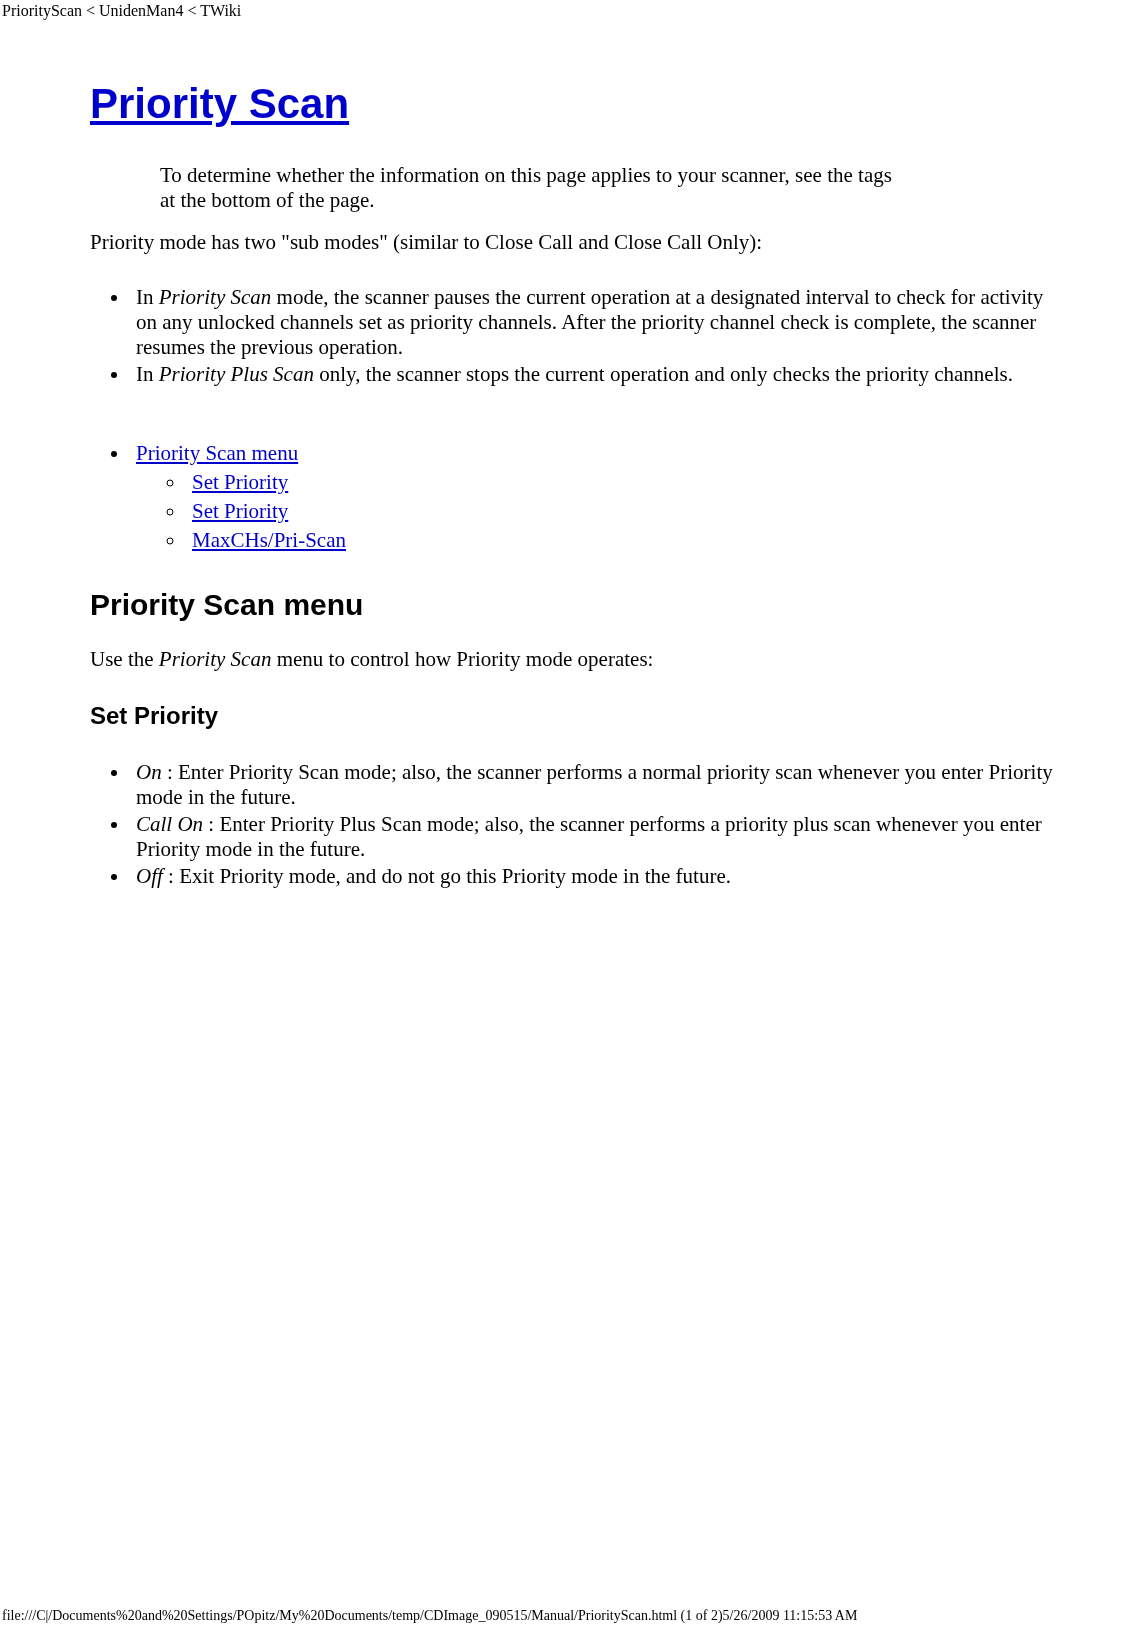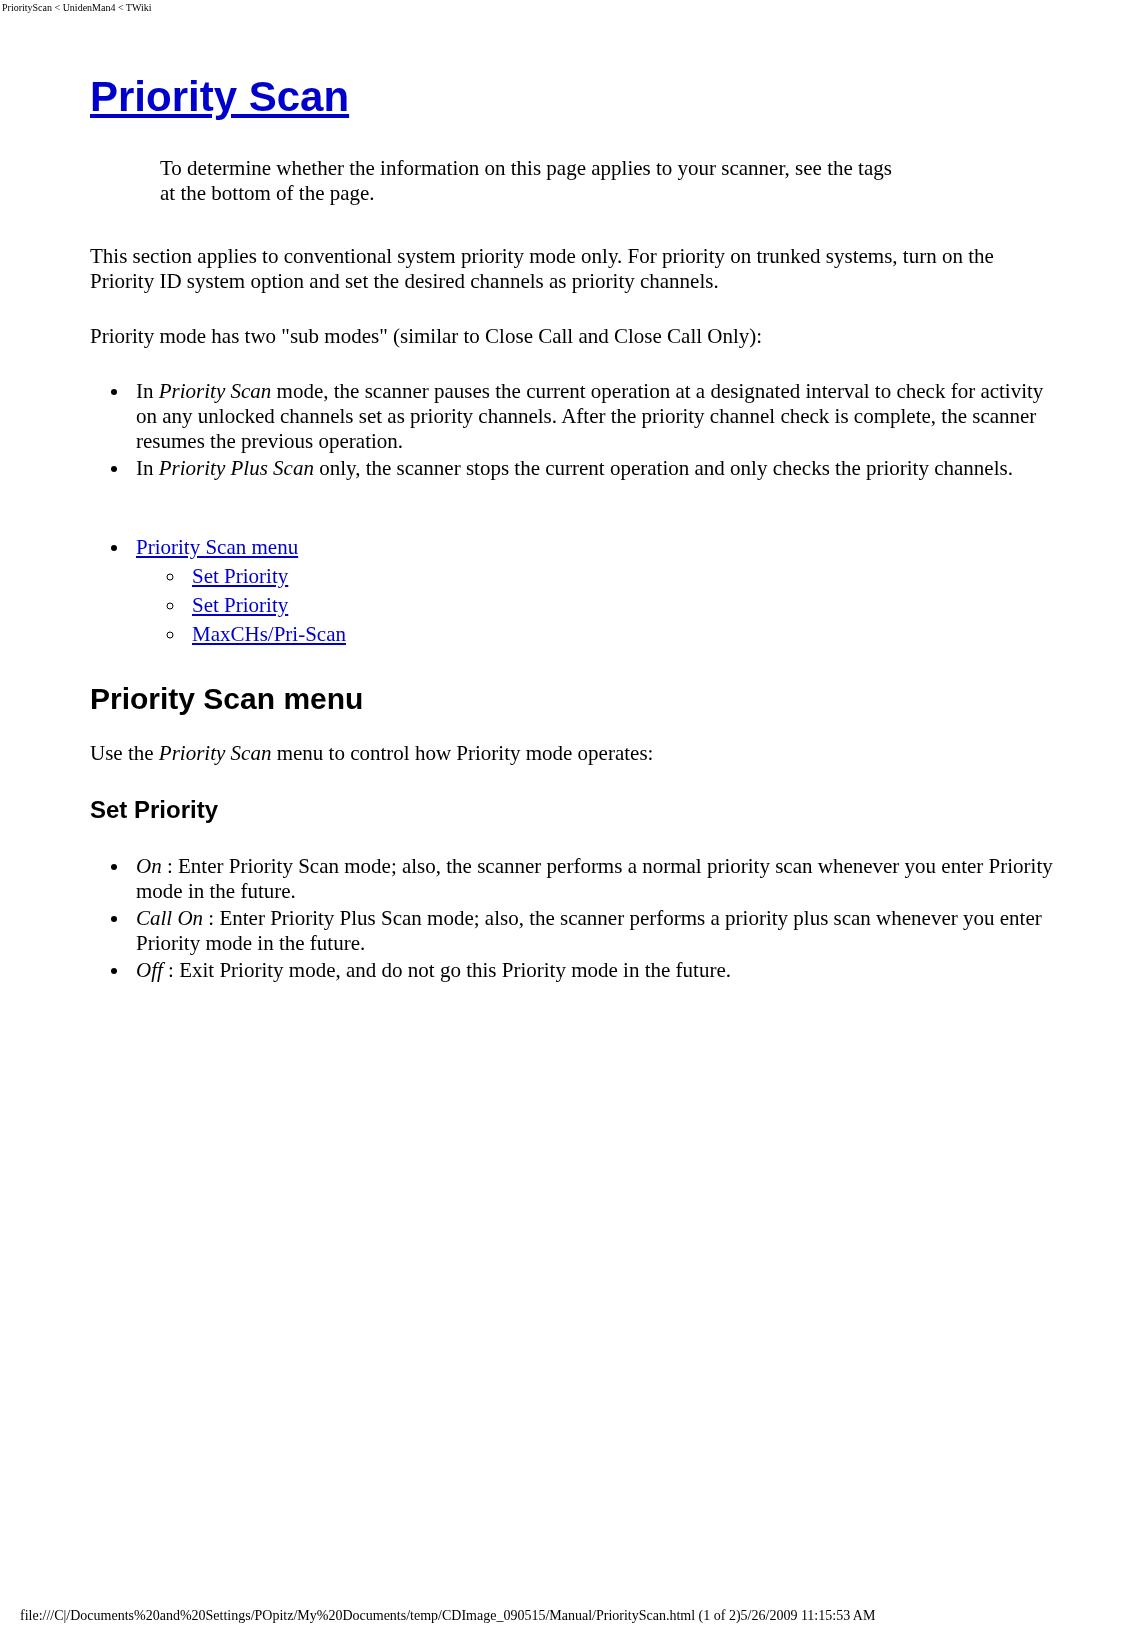--- a/index.html
+++ b/index.html
@@ -4,40 +4,40 @@
 <style>
   body {
     margin: 0;
     padding: 0;
     font-family: "Times New Roman", Times, serif;
     font-size: 21px;
     color: #000;
     background: #fff;
   }
   .header-tag {
-    font-size: 10px;
+    font-size: 16px;
     padding: 2px 0 0 2px;
   }
   .page {
     padding: 60px 90px 30px 90px;
   }
   h1 {
     font-family: Arial, Helvetica, sans-serif;
     font-size: 42px;
     font-weight: bold;
     margin: 0 0 35px 0;
   }
   h1 a {
     color: #0000cc;
     text-decoration: underline;
   }
   .intro {
     margin-left: 70px;
     margin-right: 150px;
-    margin-bottom: 38px;
+    margin-bottom: 17px;
   }
   p { margin: 0 0 30px 0; }
   ul.bullets {
     list-style-type: disc;
     margin: 30px 0 30px 40px;
     padding: 0;
     font-family: Liberation Serif, serif;
   }
   ul.bullets li {
     margin: 0 0 2px 0;
@@ -71,39 +71,38 @@
   }
   h3 {
     font-family: Arial, Helvetica, sans-serif;
     font-size: 24px;
     font-weight: bold;
     margin: 25px 0 25px 0;
   }
   .footer {
     position: fixed;
     bottom: 4px;
-    left: 20px;
+    left: 2px;
     font-size: 14px;
   }
   em { font-style: italic; }
 </style>
 </head>
 <body>
 
 <div class="header-tag">PriorityScan &lt; UnidenMan4 &lt; TWiki</div>
 
 <div class="page">
 
   <h1>
     <a href="#">Priority Scan</a>
   </h1>
 
   <p class="intro">To determine whether the information on this page applies to your scanner, see the tags at the bottom of the page.</p>
 
-  <p>This section applies to conventional system priority mode only. For priority on trunked systems, turn on the Priority ID system option and set the desired channels as priority channels.</p>
 
   <p>Priority mode has two "sub modes" (similar to Close Call and Close Call Only):</p>
 
   <ul class="bullets">
     <li>
       <span>In </span><em>Priority Scan</em><span> mode, the scanner pauses the current operation at a designated interval to check for activity on any unlocked channels set as priority channels. After the priority channel check is complete, the scanner resumes the previous operation.</span>
     </li>
     <li>
       <span>In </span><em>Priority Plus Scan</em><span> only, the scanner stops the current operation and only checks the priority channels.</span>
     </li>

